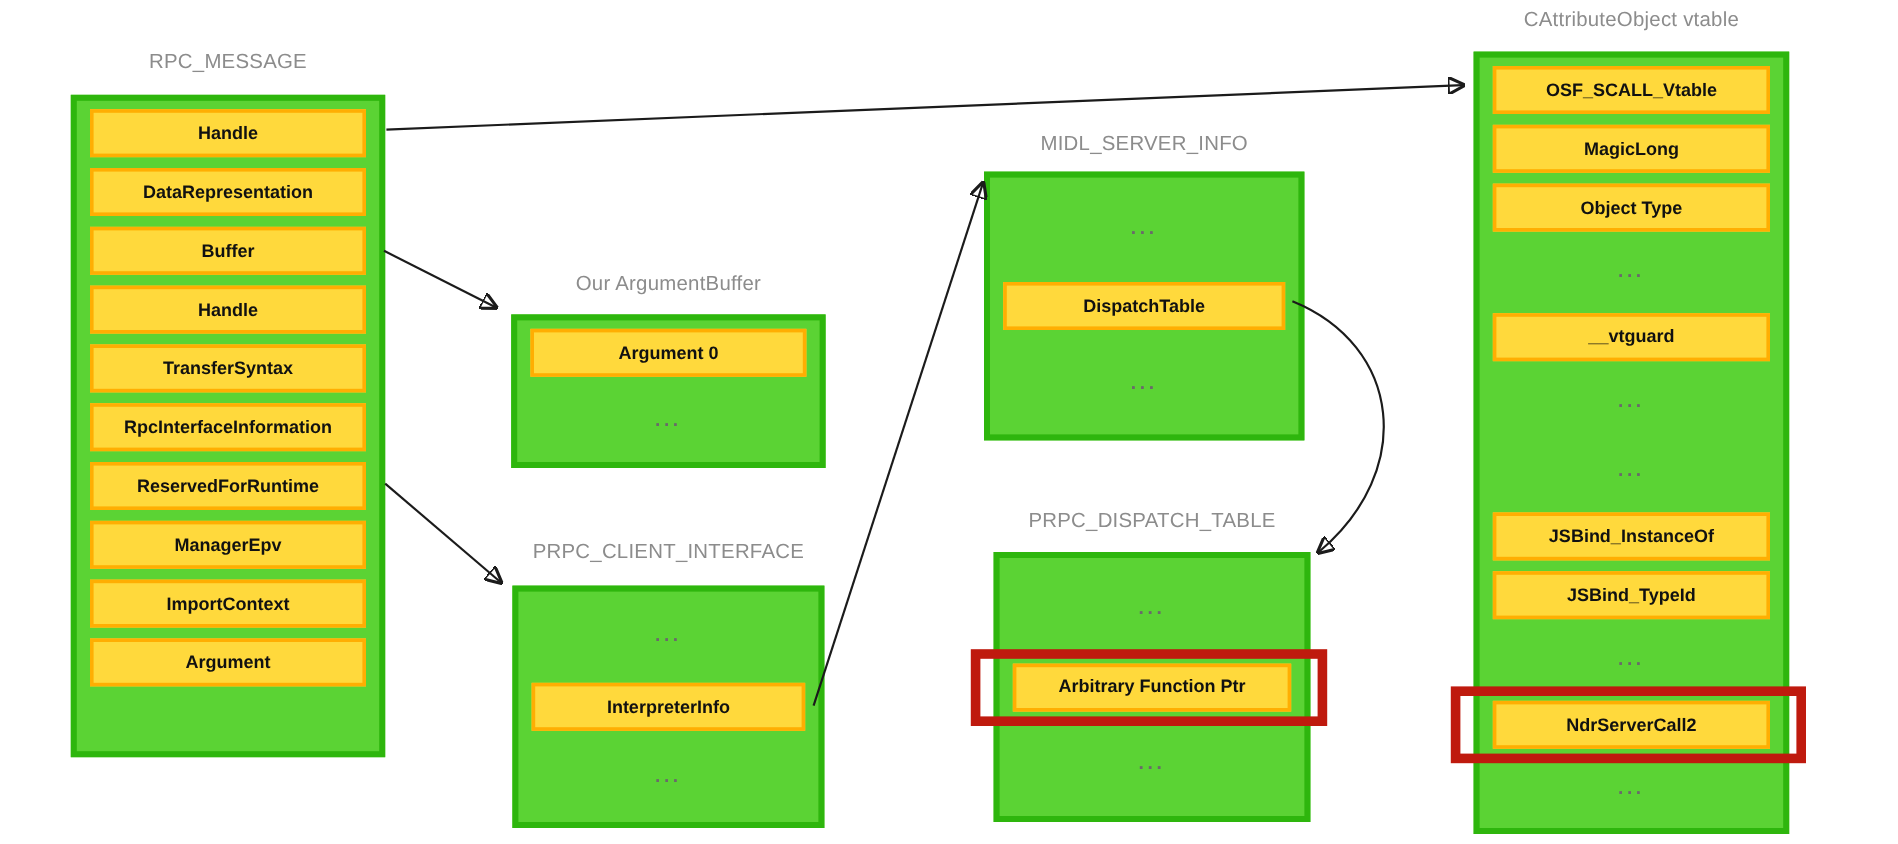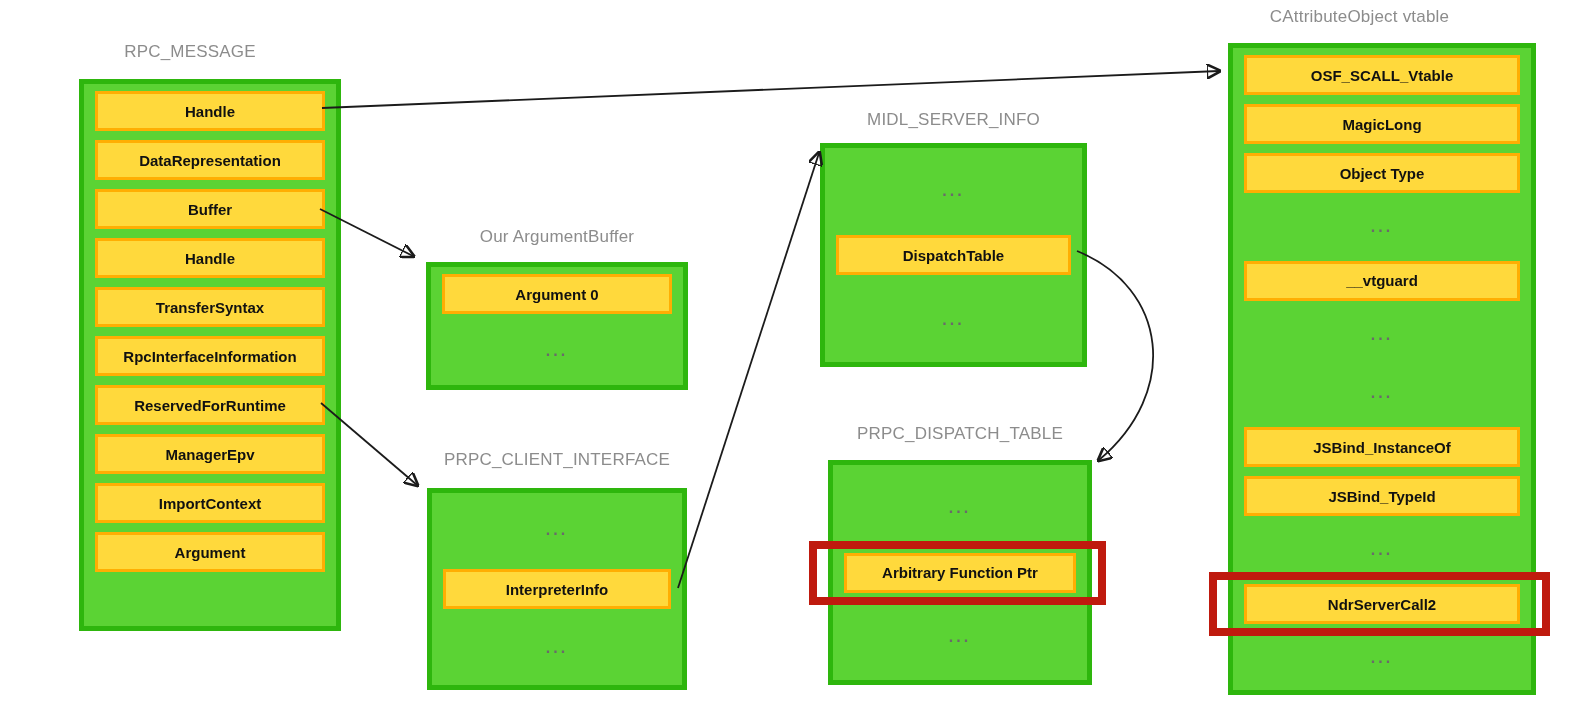--- a/index.html
+++ b/index.html
@@ -27,36 +27,36 @@
     font-size:15px;font-weight:bold;color:#111;position:relative;white-space:nowrap;}
 
   .dots{flex:1 1 24px;min-height:18px;display:flex;align-items:center;justify-content:center;
     color:var(--dots-gray);font-weight:bold;font-size:16px;letter-spacing:3px;}
 
   
   .cell.hl::after{content:"";position:absolute;left:-38px;right:-33px;top:-15px;bottom:-15px;
     border:8px solid var(--highlight);pointer-events:none;}
 
   
-  #rpc-message{left:59px;top:79px;width:262px;height:552px;margin-left:20px;}
+  #rpc-message{left:59px;top:79px;width:262px;height:552px;}
   #t-rpc{left:59px;top:42px;width:262px;}
 
   #argument-buffer{left:426px;top:262px;width:262px;height:128px;text-align:center;}
   #t-argbuf{left:396px;top:227px;width:322px;}
 
   #client-interface{left:427px;top:488px;width:260px;height:202px;}
   #t-clientif{left:377px;top:450px;width:360px;}
 
   #midl-server-info{left:820px;top:143px;width:267px;height:224px;}
   #t-midl{left:790px;top:110px;width:327px;}
 
   #dispatch-table{left:828px;top:460px;width:264px;height:225px;}
   #t-disp{left:778px;top:424px;width:364px;}
 
-  #vtable{left:1228px;top:43px;width:308px;height:652px;}
+  #vtable{left:1228px;top:43px;width:263px;height:652px;}
   #t-vtable{left:1178px;top:7px;width:363px;}
 
   svg.arrows{position:absolute;left:0;top:0;width:1582px;height:703px;pointer-events:none;}
   svg.arrows path{fill:none;stroke:var(--arrow);stroke-width:1.8px;}
 </style>
 </head>
 <body>
 
 <div class="canvas">
 

